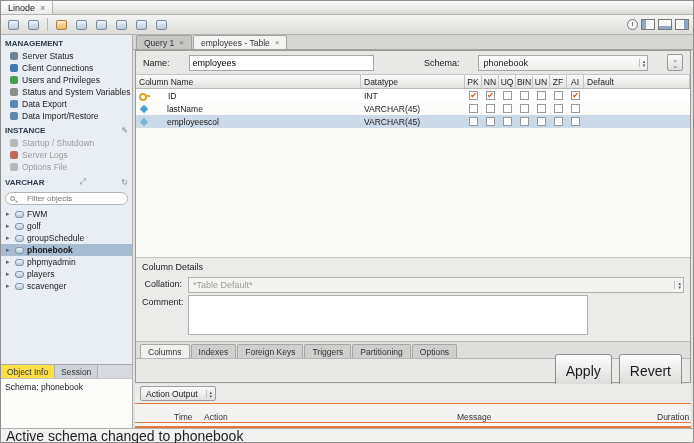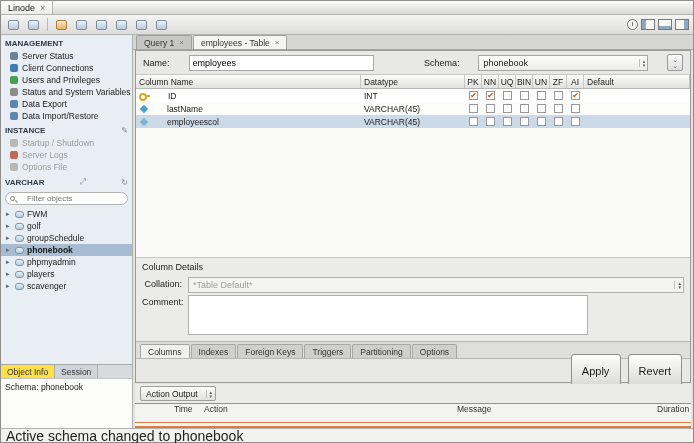--- a/index.html
+++ b/index.html
@@ -91,27 +91,27 @@
   .details-title{padding:2px 0 3px;color:#222}
   .detail-row{display:flex;align-items:flex-start;margin:2px 0}
   .detail-label{width:46px;text-align:right;padding:2px 6px 0 0;flex:none;color:#222}
   .collation-select{flex:1;height:16px;border:1px solid #b0b0ae;background:#f3f3f1;color:#9c9c9a;display:flex;align-items:center;justify-content:space-between;padding:0 2px 0 4px;font-size:9px}
   .comment-area{width:400px;height:40px;border:1px solid #b0b0ae;background:#fff;resize:none;font-family:"Liberation Sans",sans-serif;font-size:9px}
 
   .bottom-tabs{flex:none;display:flex;gap:1px;padding:2px 4px 0;background:#dededc;border-top:1px solid #b6b6b4}
   .btab{padding:2px 7px 1px;font-size:8.5px;background:#cfcfcd;border:1px solid #a6a6a4;border-bottom:none;border-radius:2px 2px 0 0;color:#333}
   .btab.active{background:#f0f0ee}
   .action-row{flex:none;height:24px;display:flex;align-items:center;justify-content:flex-end;gap:7px;padding:0 8px;background:#e8e8e6;border-top:1px solid #b6b6b4}
-  .btn{min-width:50px;height:33px;padding:0 10px;background:linear-gradient(#fdfdfd,#dadad8);border:1px solid #8e8e8c;border-radius:3px;font-size:11px;display:flex;align-items:center;justify-content:center}
+  .btn{min-width:50px;height:33px;padding:0 10px;background:linear-gradient(#fdfdfd,#dadad8);border:1px solid #8e8e8c;border-radius:3px;font-size:14px;display:flex;align-items:center;justify-content:center}
 
   
   .output{height:44px;flex:none;margin:1px 2px 0;display:flex;flex-direction:column;background:#ebebe9;border-bottom:2px solid #e07a42}
   .output-top{height:19px;flex:none;display:flex;align-items:center;padding:1px 5px}
   .output-select{height:15px;border:1px solid #9e9e9c;border-radius:2px;background:linear-gradient(#fbfbfb,#e2e2e0);display:flex;align-items:center;gap:8px;padding:0 3px 0 5px;font-size:8.5px}
-  .output-header{height:20px;flex:none;display:flex;align-items:flex-start;border-top:1px solid #e07a42;border-bottom:1px solid #e07a42;background:#f3f3f1;font-size:8.5px;color:#333}
+  .output-header{height:20px;flex:none;display:flex;align-items:flex-end;border-top:1px solid #e07a42;border-bottom:1px solid #e07a42;background:#f3f3f1;font-size:8.5px;color:#333}
   .oh{padding:0 3px;overflow:hidden;white-space:nowrap}
   .o-ic{width:36px;flex:none}
   .o-time{width:30px;flex:none}
   .o-action{width:253px;flex:none}
   .o-msg{width:200px;flex:none}
   .o-dur{flex:1;min-width:0}
   .output-empty{flex:1;background:#f8f8f6}
 
   
   .statusbar{height:14px;flex:none;background:#f2f2f0;border-top:1px solid #b0b0ae;display:flex;align-items:center;padding:0 5px;font-size:14px;color:#222}

